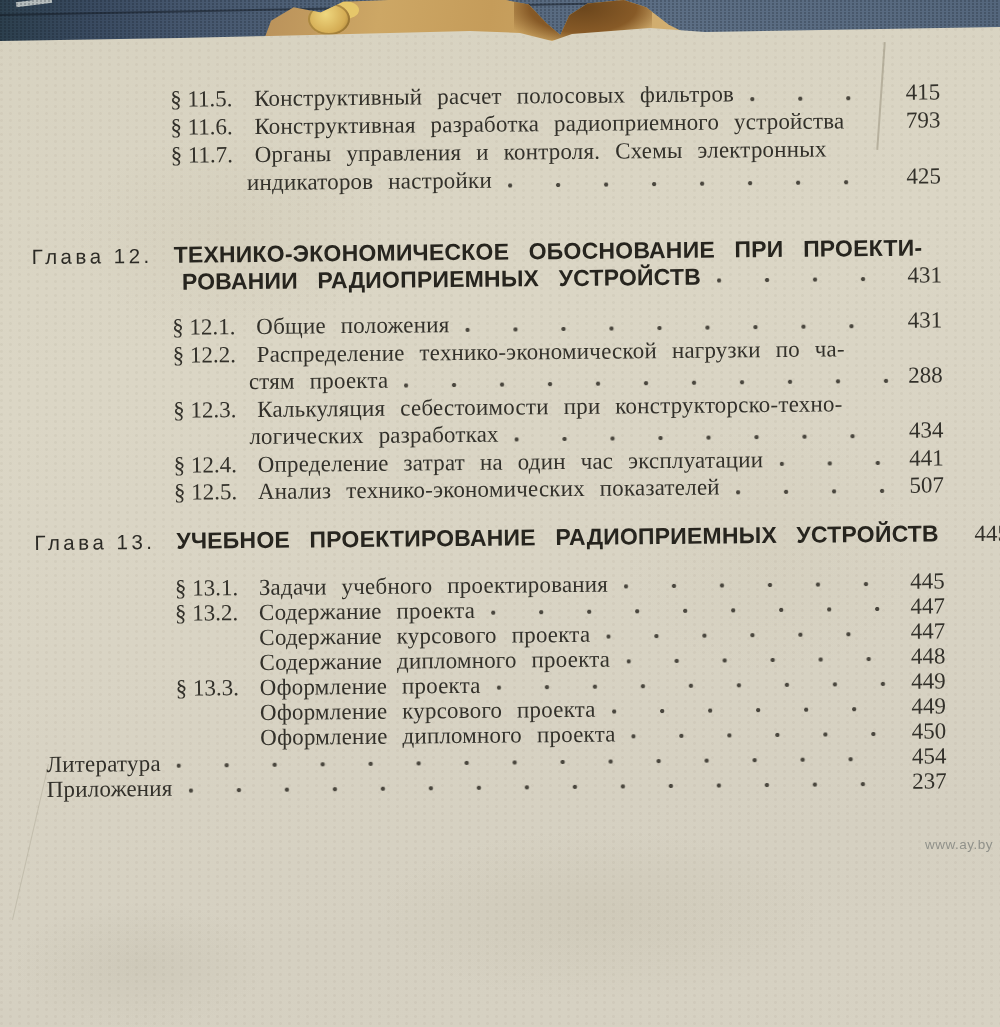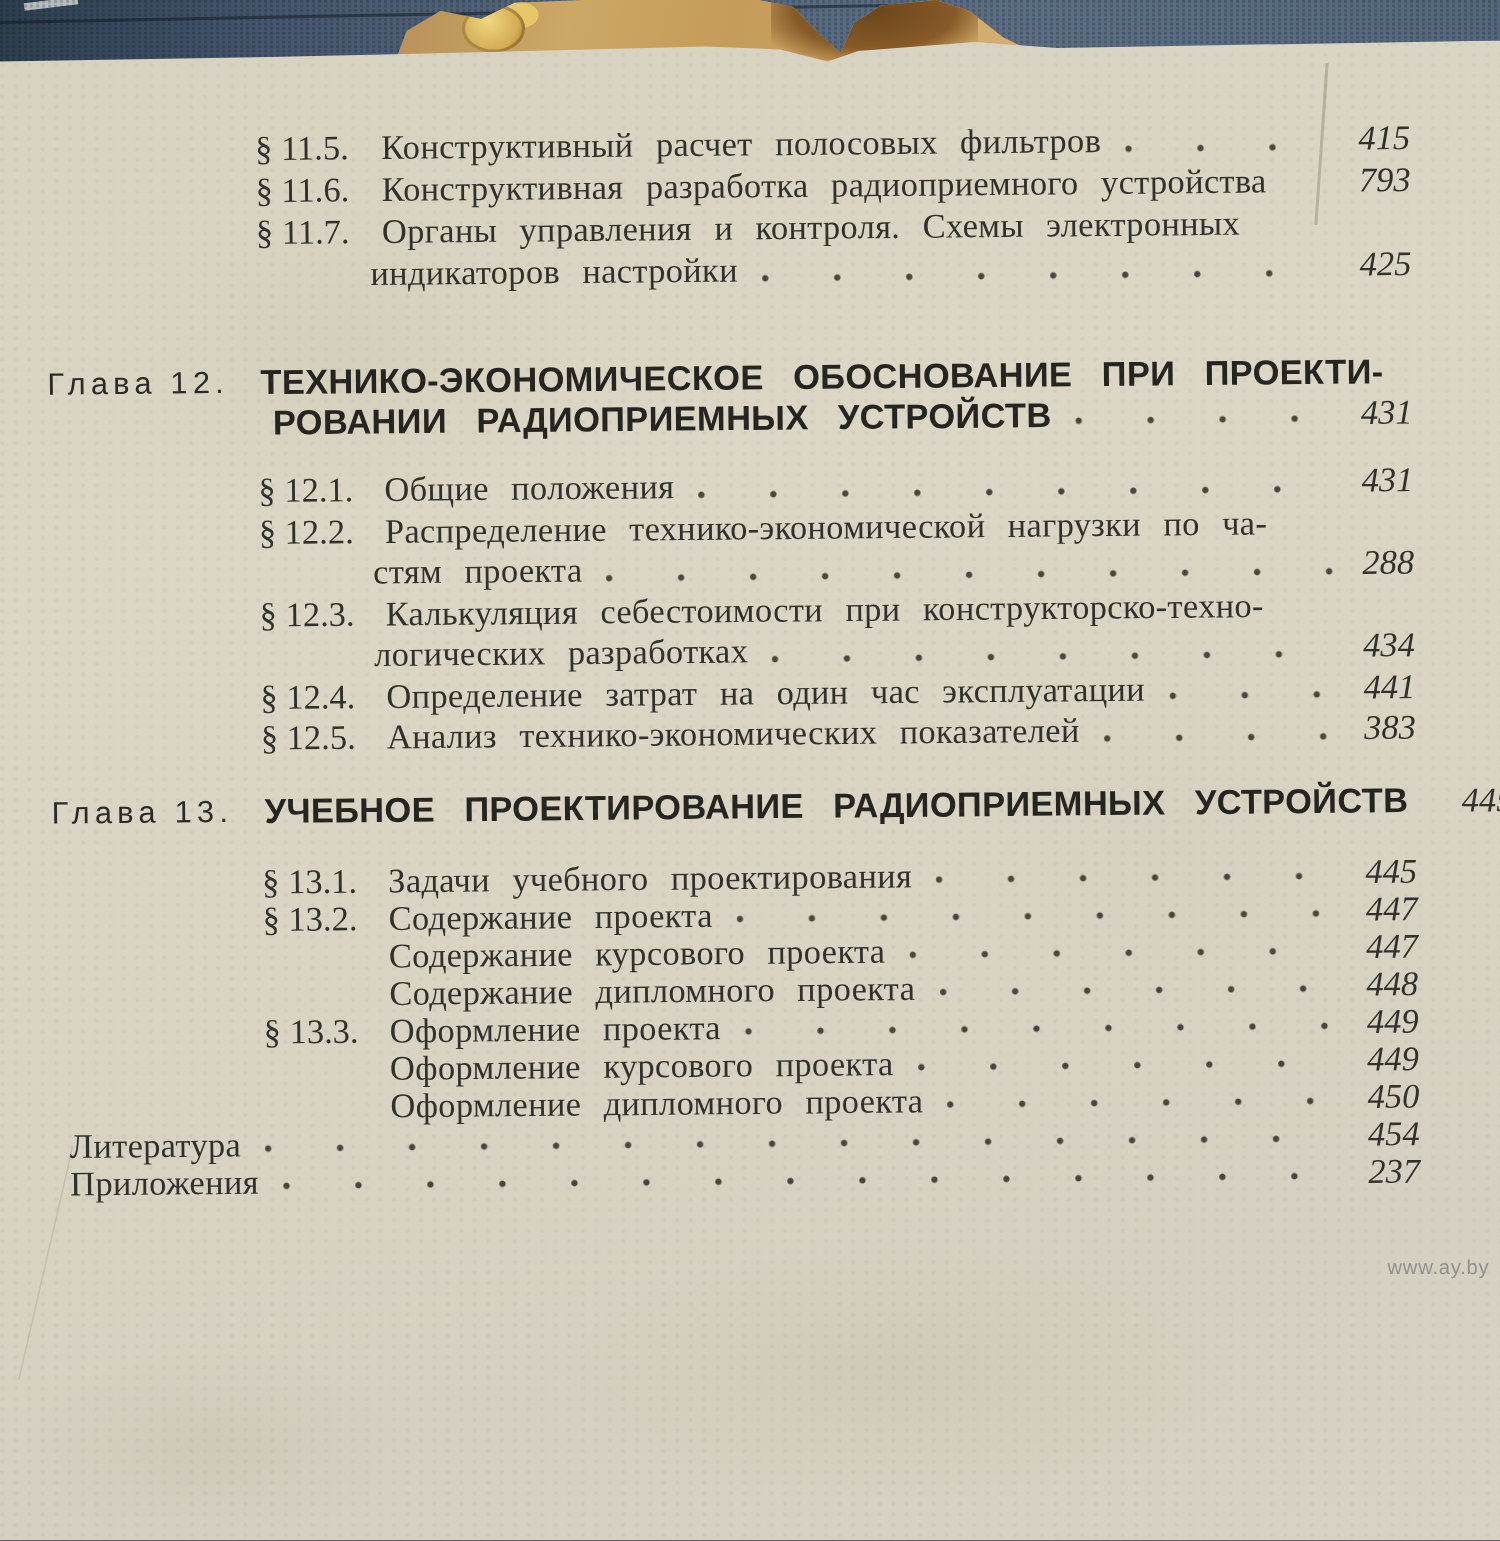--- a/index.html
+++ b/index.html
@@ -77,21 +77,21 @@
   .pad-sub{padding-left:254px;}
   .pad-plain{padding-left:40px;}
   .prefix{flex:0 0 84px;}
   .txt{word-spacing:9px;letter-spacing:.2px;}
   .leader{
     flex:1 1 auto;align-self:flex-end;height:10px;margin:0 8px 5px 16px;
     background-image:radial-gradient(circle at 2.2px 5px, rgba(48,45,38,.85) 1.7px, rgba(48,45,38,0) 2.5px);
     background-size:48px 10px;background-repeat:repeat-x;background-position:left bottom;
   }
   .leader.off{background-image:none;}
-  .pagenum{flex:0 0 46px;text-align:right;font-family:"Liberation Serif",serif;font-weight:400;color:#32302a;font-style:italic;}
+  .pagenum{flex:0 0 46px;text-align:right;font-family:"Liberation Serif",serif;font-weight:400;color:#32302a;}
 
   .chap-row{
     position:relative;padding-left:172px;height:27px;
     font-family:"Liberation Sans",sans-serif;font-weight:700;font-size:23px;
     color:#26241e;
   }
   .chap-row .txt{word-spacing:13px;letter-spacing:.2px;}
   .chap-row.chap-cont{padding-left:180px;}
   .chap-label{
     position:absolute;left:30px;top:2px;
@@ -201,21 +201,21 @@
             <div class="row pad-entry">
               <span class="prefix">§ 12.4.</span>
               <span class="txt">Определение затрат на один час эксплуатации</span>
               <span class="leader"></span>
               <span class="pagenum">441</span>
             </div>
             <div class="row pad-entry">
               <span class="prefix">§ 12.5.</span>
               <span class="txt">Анализ технико-экономических показателей</span>
               <span class="leader"></span>
-              <span class="pagenum">383</span>
+              <span class="pagenum">507</span>
             </div>
           </div>
         </div>
         <div class="sec sec3">
           <div class="row chap-row">
             <span class="chap-label">Глава 13.</span>
             <span class="txt">УЧЕБНОЕ ПРОЕКТИРОВАНИЕ РАДИОПРИЕМНЫХ УСТРОЙСТВ</span>
             <span class="leader off"></span>
             <span class="pagenum">445</span>
           </div>

